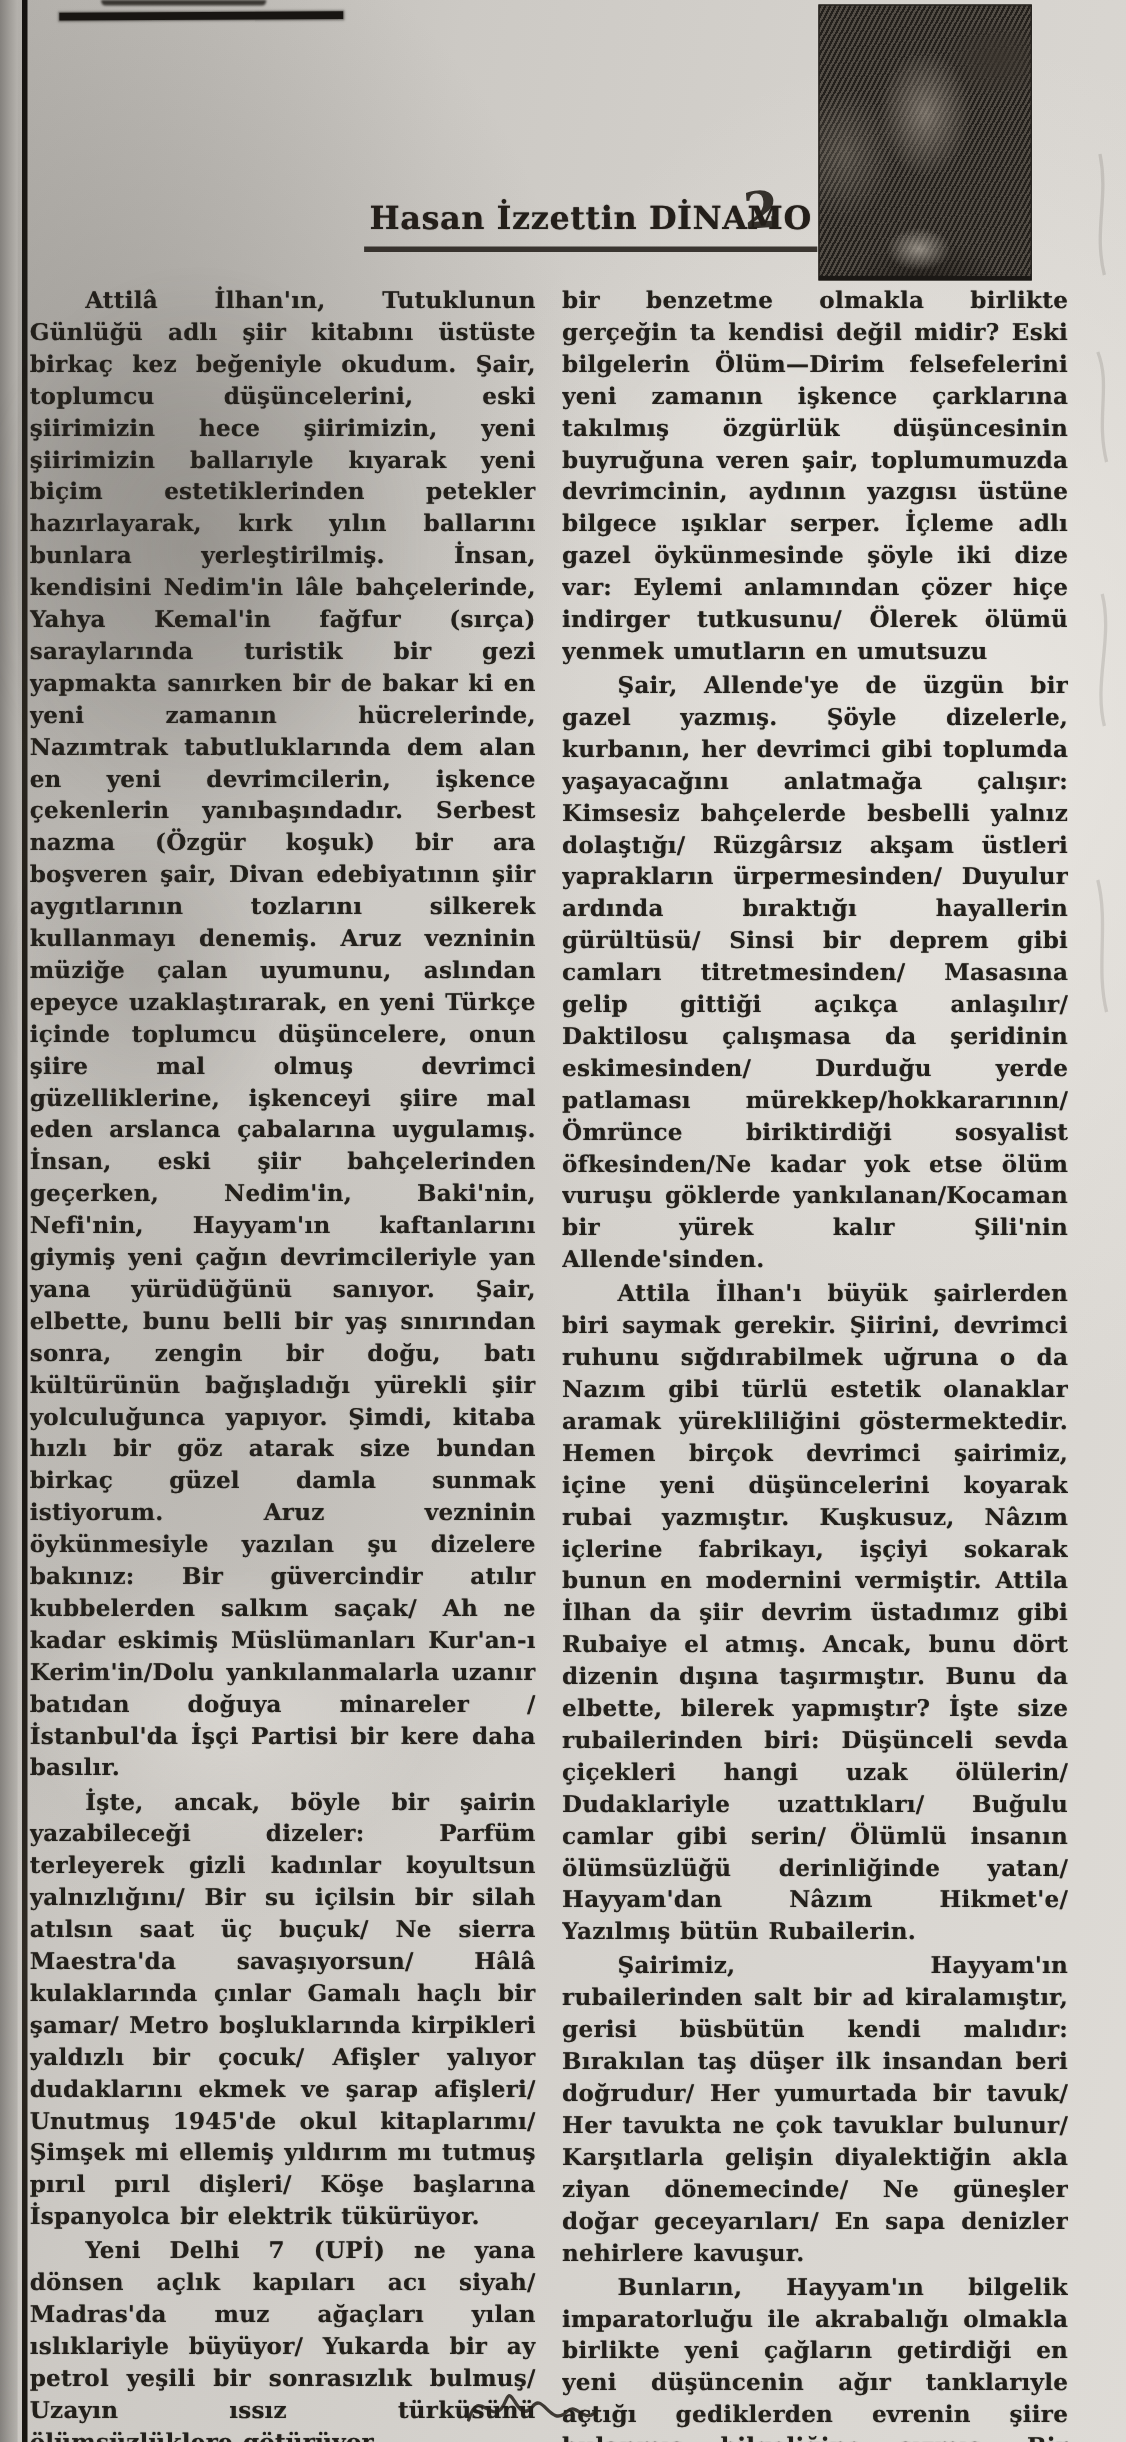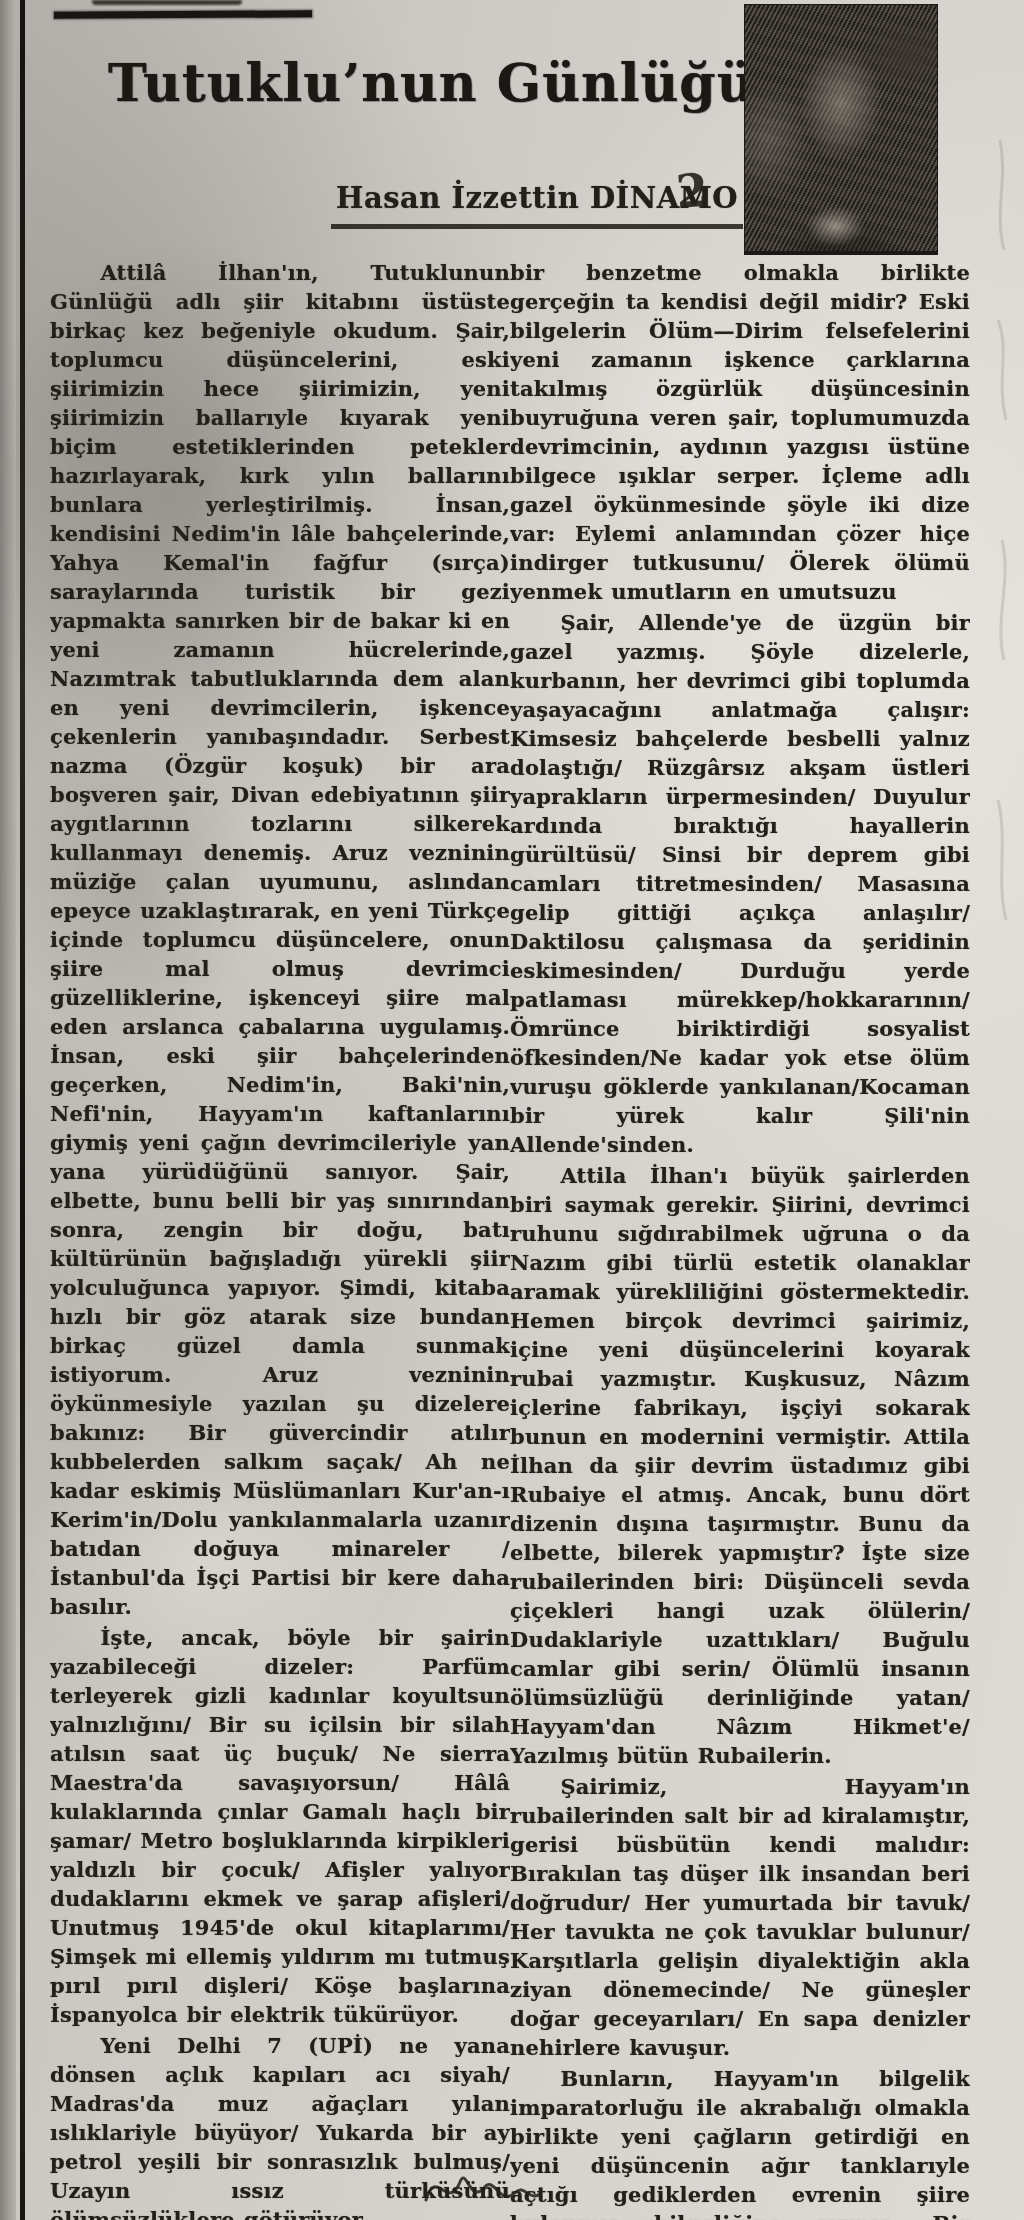--- a/index.html
+++ b/index.html
@@ -43,22 +43,22 @@
       radial-gradient(ellipse 42px 28px at 47% 90%, rgba(205,197,185,.6), transparent 70%),
       radial-gradient(ellipse 95px 60px at 50% 104%, rgba(28,24,20,.75), transparent 75%),
       radial-gradient(ellipse 65px 85px at 12% 55%, rgba(145,137,125,.35), transparent 70%),
       radial-gradient(ellipse 70px 50px at 85% 20%, rgba(60,54,47,.8), transparent 75%),
       repeating-linear-gradient(118deg, rgba(14,12,10,.6) 0 2px, rgba(152,142,130,.18) 2px 4px);
     border:1px solid #1b1815;border-bottom-width:4px;
   }
   .stray-mark{position:absolute;left:676px;top:164px;font-size:46px;font-weight:700;
     color:rgba(36,31,25,.9);transform:rotate(-4deg);}
   .columns{
-    position:absolute;left:50px;top:258px;width:944px;height:1962px;
-    display:flex;overflow:hidden;
+    position:absolute;left:27px;top:258px;width:944px;height:1962px;
+    display:flex;gap:24px;overflow:hidden;
   }
   .col{width:460px;height:100%;overflow:hidden;}
   .col p{
     margin:0 0 2px 0;text-align:justify;
     font-size:21px;font-weight:700;line-height:29px;
     letter-spacing:.2px;word-spacing:1.5px;
     color:#23201b;text-shadow:0 0 1px rgba(32,27,22,.5);
   }
   .col p.ind{text-indent:2.4em;}
   .stain{position:absolute;pointer-events:none;border-radius:50%;}
@@ -81,21 +81,20 @@
   <div class="torn-edge"></div>
   <div class="v-rule"></div>
   <div class="ink-smudge"></div>
   <div class="top-rule"></div>
 
   <div class="stain s1"></div>
   <div class="stain s2"></div>
   <div class="stain s3"></div>
   <div class="stain s4"></div>
 
-  <h1 class="title">Tutuklu’nun Günlüğü</h1>
   <div class="byline">Hasan İzzettin DİNAMO</div>
 
   <div class="photo"></div>
   <div class="stray-mark">2</div>
 
   <div class="columns">
     <section class="col">
       <p class="ind">Attilâ İlhan'ın, Tutuklunun Günlüğü adlı şiir kitabını üstüste birkaç kez beğeniyle okudum. Şair, toplumcu düşüncelerini, eski şiirimizin hece şiirimizin, yeni şiirimizin ballarıyle kıyarak yeni biçim estetiklerinden petekler hazırlayarak, kırk yılın ballarını bunlara yerleştirilmiş. İnsan, kendisini Nedim'in lâle bahçelerinde, Yahya Kemal'in fağfur (sırça) saraylarında turistik bir gezi yapmakta sanırken bir de bakar ki en yeni zamanın hücrelerinde, Nazımtrak tabutluklarında dem alan en yeni devrimcilerin, işkence çekenlerin yanıbaşındadır. Serbest nazma (Özgür koşuk) bir ara boşveren şair, Divan edebiyatının şiir aygıtlarının tozlarını silkerek kullanmayı denemiş. Aruz vezninin müziğe çalan uyumunu, aslından epeyce uzaklaştırarak, en yeni Türkçe içinde toplumcu düşüncelere, onun şiire mal olmuş devrimci güzelliklerine, işkenceyi şiire mal eden arslanca çabalarına uygulamış. İnsan, eski şiir bahçelerinden geçerken, Nedim'in, Baki'nin, Nefi'nin, Hayyam'ın kaftanlarını giymiş yeni çağın devrimcileriyle yan yana yürüdüğünü sanıyor. Şair, elbette, bunu belli bir yaş sınırından sonra, zengin bir doğu, batı kültürünün bağışladığı yürekli şiir yolculuğunca yapıyor. Şimdi, kitaba hızlı bir göz atarak size bundan birkaç güzel damla sunmak istiyorum. Aruz vezninin öykünmesiyle yazılan şu dizelere bakınız: Bir güvercindir atılır kubbelerden salkım saçak/ Ah ne kadar eskimiş Müslümanları Kur'an-ı Kerim'in/Dolu yankılanmalarla uzanır batıdan doğuya minareler /İstanbul'da İşçi Partisi bir kere daha basılır.</p>
       <p class="ind">İşte, ancak, böyle bir şairin yazabileceği dizeler: Parfüm terleyerek gizli kadınlar koyultsun yalnızlığını/ Bir su içilsin bir silah atılsın saat üç buçuk/ Ne sierra Maestra'da savaşıyorsun/ Hâlâ kulaklarında çınlar Gamalı haçlı bir şamar/ Metro boşluklarında kirpikleri yaldızlı bir çocuk/ Afişler yalıyor dudaklarını ekmek ve şarap afişleri/ Unutmuş 1945'de okul kitaplarımı/ Şimşek mi ellemiş yıldırım mı tutmuş pırıl pırıl dişleri/ Köşe başlarına İspanyolca bir elektrik tükürüyor.</p>
       <p class="ind">Yeni Delhi 7 (UPİ) ne yana dönsen açlık kapıları acı siyah/ Madras'da muz ağaçları yılan ıslıklariyle büyüyor/ Yukarda bir ay petrol yeşili bir sonrasızlık bulmuş/ Uzayın ıssız türküsünü ölümsüzlüklere götürüyor.</p>

